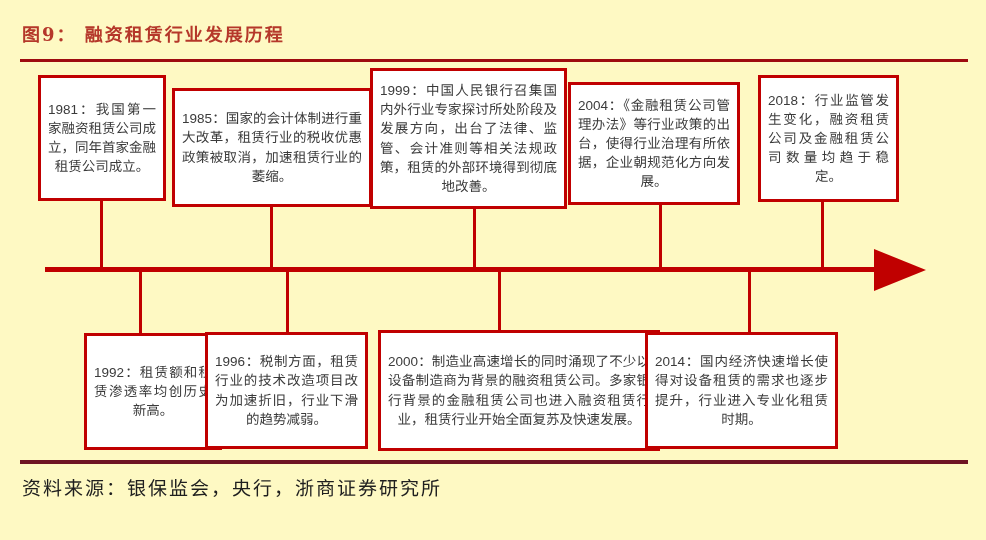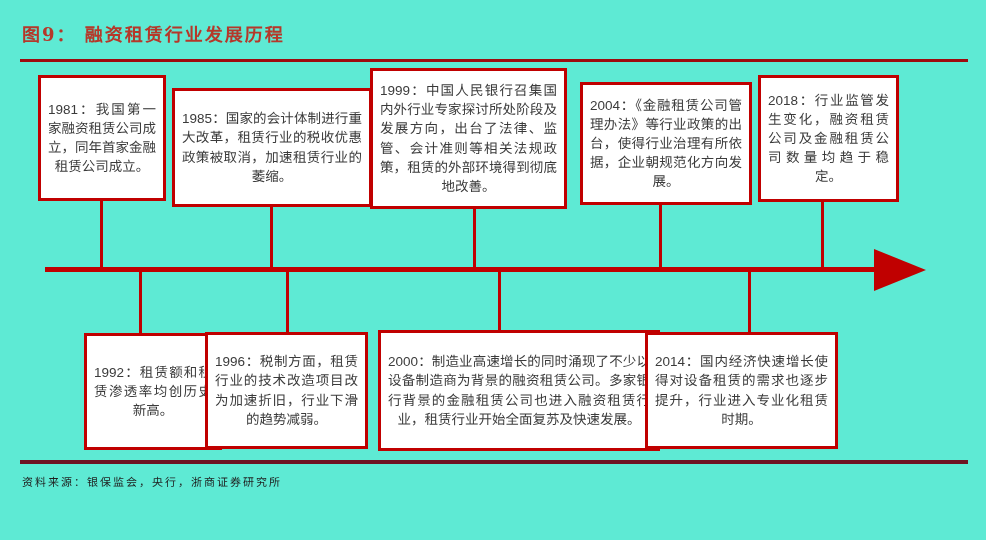--- a/index.html
+++ b/index.html
@@ -1,35 +1,35 @@
 <!DOCTYPE html>
 <html lang="zh-CN"><head>
 <meta charset="utf-8">
 <style>
   html,body{margin:0;padding:0;background:#fff;}
   .canvas{
-    position:relative;width:986px;height:540px;background:#5eead4;
+    position:relative;width:986px;height:540px;background:#fef9c3;
     font-family:"Liberation Sans","DejaVu Sans",sans-serif;overflow:hidden;
   }
   .fig-title{
     position:absolute;left:22px;top:20px;
     font-family:"DejaVu Serif","Liberation Serif",serif;
     font-weight:bold;font-size:18px;color:#b5382a;letter-spacing:2px;
     white-space:nowrap;
   }
   .rule-top{
     position:absolute;left:20px;right:18px;top:59px;height:3px;background:#9e0b0f;
   }
   .rule-bottom{
     position:absolute;left:20px;right:18px;top:460px;height:4px;background:#6e1423;
   }
   .source-note{
     position:absolute;left:22px;top:473px;
     font-family:"DejaVu Serif","Liberation Serif",serif;
-    font-size:11px;color:#1f1f1f;letter-spacing:2px;white-space:nowrap;
+    font-size:19px;color:#1f1f1f;letter-spacing:2px;white-space:nowrap;
   }
   .axis{
     position:absolute;left:45px;top:267px;width:832px;height:5px;background:#c00000;
   }
   .arrowhead{
     position:absolute;left:874px;top:249px;width:0;height:0;
     border-left:52px solid #c00000;
     border-top:21px solid transparent;
     border-bottom:21px solid transparent;
   }
@@ -55,21 +55,21 @@
 
   <div class="box" style="left:38px;top:75px;width:128px;height:126px">
     <p>1981：我国第一家融资租赁公司成立，同年首家金融租赁公司成立。</p>
   </div>
   <div class="box" style="left:172px;top:88px;width:200px;height:119px">
     <p>1985：国家的会计体制进行重大改革，租赁行业的税收优惠政策被取消，加速租赁行业的萎缩。</p>
   </div>
   <div class="box" style="left:370px;top:68px;width:197px;height:141px">
     <p>1999：中国人民银行召集国内外行业专家探讨所处阶段及发展方向，出台了法律、监管、会计准则等相关法规政策，租赁的外部环境得到彻底地改善。</p>
   </div>
-  <div class="box" style="left:580px;top:82px;width:172px;height:123px">
+  <div class="box" style="left:568px;top:82px;width:172px;height:123px">
     <p>2004：《金融租赁公司管理办法》等行业政策的出台，使得行业治理有所依据，企业朝规范化方向发展。</p>
   </div>
   <div class="box" style="left:758px;top:75px;width:141px;height:127px">
     <p>2018：行业监管发生变化，融资租赁公司及金融租赁公司数量均趋于稳定。</p>
   </div>
 
   <div class="vline" style="left:100px;top:200px;height:68px"></div>
   <div class="vline" style="left:270px;top:206px;height:62px"></div>
   <div class="vline" style="left:473px;top:208px;height:60px"></div>
   <div class="vline" style="left:659px;top:204px;height:64px"></div>

